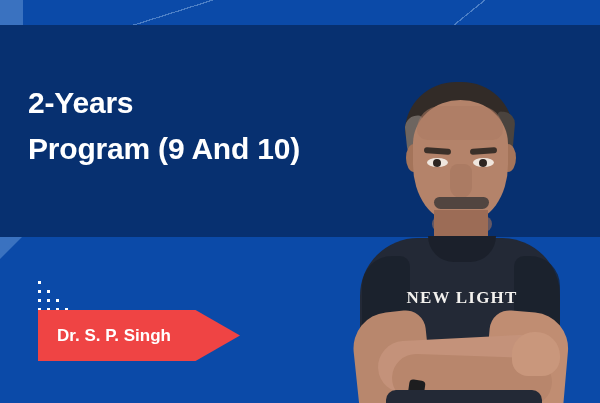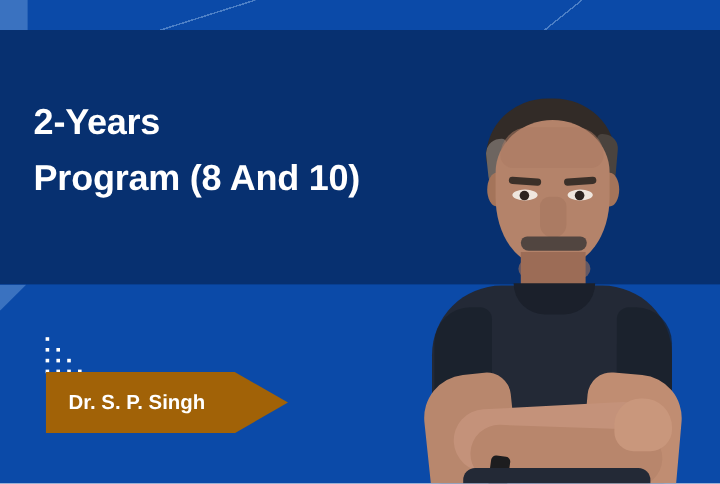--- a/index.html
+++ b/index.html
@@ -112,21 +112,21 @@
     position: absolute;
     width: 3px; height: 3px;
     background: #ffffff;
   }
 
   
   .name-banner {
     position: absolute;
     left: 38px; top: 310px;
     width: 202px; height: 51px;
-    background: #a16207;
+    background: #ef4444;
     clip-path: polygon(0 0, 78% 0, 100% 50%, 78% 100%, 0 100%);
     display: flex;
     align-items: center;
   }
   .name-banner-label {
     color: #ffffff;
     font-size: 17px;
     font-weight: 700;
     padding-left: 19px;
     white-space: nowrap;
@@ -352,21 +352,21 @@
   <div class="deco-left-rect"></div>
   <div class="deco-left-notch"></div>
   <div class="deco-diag-line"></div>
   <div class="deco-tri-a"></div>
   <div class="deco-tri-b"></div>
   <div class="deco-tri-c"></div>
 
   <div class="title-panel">
     <div class="title-block">
       <div class="title-line">2-Years</div>
-      <div class="title-line">Program (8 And 10)</div>
+      <div class="title-line">Program (9 And 10)</div>
     </div>
   </div>
 
   <div class="deco-left-lower-tri"></div>
 
   <div class="person">
     <div class="p-hair"></div>
     <div class="p-hair-grey-l"></div>
     <div class="p-hair-grey-r"></div>
     <div class="p-ear-l"></div>
@@ -379,20 +379,21 @@
     <div class="p-eye-r"></div>
     <div class="p-nose"></div>
     <div class="p-moustache"></div>
     <div class="p-mouth"></div>
     <div class="p-chin-shade"></div>
     <div class="p-neck"></div>
     <div class="p-shirt"></div>
     <div class="p-shirt-collar"></div>
     <div class="p-shirt-shade-l"></div>
     <div class="p-shirt-shade-r"></div>
+    <div class="p-shirt-text">NEW LIGHT</div>
     <div class="p-arm-l"></div>
     <div class="p-arm-r"></div>
     <div class="p-forearm"></div>
     <div class="p-forearm2"></div>
     <div class="p-hand"></div>
     <div class="p-watch"></div>
     <div class="p-waist"></div>
   </div>
 
   <div class="dot-grid">

